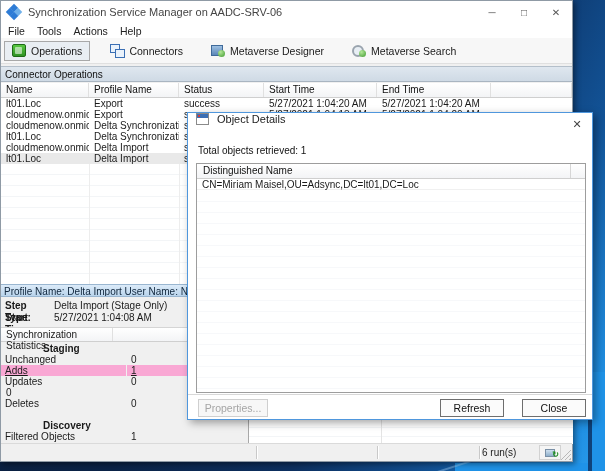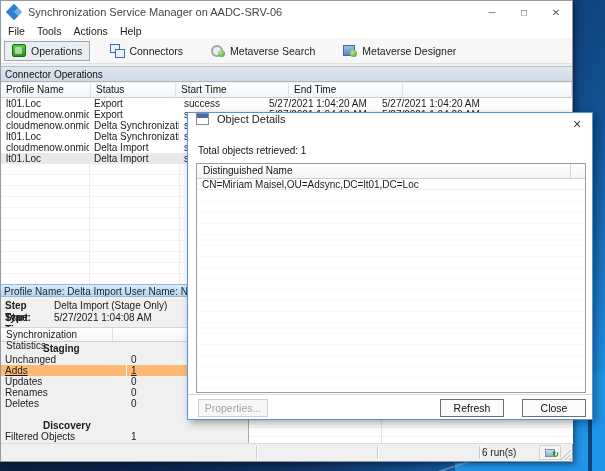--- a/index.html
+++ b/index.html
@@ -63,21 +63,21 @@
       padding-left:3px; white-space:nowrap; overflow:hidden; color:#10263c; }
   .kv { position:absolute; left:0; width:247px; height:12px; line-height:12px; display:flex; }
   .kv .k { font-weight:bold; width:53px; padding-left:4px; }
   .kv .v { flex:1; white-space:nowrap; overflow:hidden; }
   .statshdr { position:absolute; left:0; top:326px; width:247px; height:15px; background:linear-gradient(180deg,#ffffff,#f3f4f6);
       border-top:1px solid #d5d5d5; border-bottom:1px solid #cfcfcf; display:flex; }
   .statshdr .h1 { width:112px; padding:1px 0 0 5px; border-right:1px solid #e0e0e0; }
   .statshdr .h2 { flex:1; border-right:1px solid #e0e0e0; }
   .strows { position:absolute; left:0; top:342px; width:247px; }
   .strow { display:flex; height:11px; line-height:11px; }
-  .strow.sel { background:#fdba74; }
+  .strow.sel { background:#f9a8d4; }
   .strow .sl { width:125px; padding-left:4px; white-space:nowrap; overflow:hidden; }
   .strow .sv { width:99px; padding-left:4px; border-left:1px solid #f0f0f0; }
   .strow.bold .sl { font-weight:bold;margin-left:38px; }
   .strow.link .sl, .strow.link .sv { text-decoration:underline; }
   .vsplit { position:absolute; left:247px; top:283px; width:1px; height:160px; background:#a8a8a8; }
   .rpanel { position:absolute; left:248px; top:283px; width:324px; height:160px;
       background:repeating-linear-gradient(to bottom,#ffffff 0 8px,#f3f5f7 8px 9px); }
   .rpanel .vline { background:#e4e4e4; }
   
   .statusbar { position:absolute; left:0; bottom:0; right:0; height:18px; background:#f0f0f0; border-top:1px solid #dadada; }
@@ -147,32 +147,33 @@
   <div class="toolbar">
     <span class="tb-btn sel">
       <span class="ic ic-book"></span>
       <span>Operations</span>
     </span>
     <span class="tb-btn">
       <span class="ic ic-conn"></span>
       <span>Connectors</span>
     </span>
     <span class="tb-btn">
+      <span class="ic ic-mv"></span>
+      <span>Metaverse Designer</span>
+    </span>
+    <span class="tb-btn">
       <span class="ic ic-ms"></span>
       <span>Metaverse Search</span>
     </span>
-    <span class="tb-btn">
-      <span class="ic ic-mv"></span>
-      <span>Metaverse Designer</span>
-    </span>
   </div>
 
   <div class="secband">Connector Operations</div>
 
   <div class="hdrrow">
+    <span class="hc c0">Name</span>
     <span class="hc c1">Profile Name</span>
     <span class="hc c2">Status</span>
     <span class="hc c3">Start Time</span>
     <span class="hc c4">End Time</span>
     <span class="hc c5"></span>
   </div>
 
   <div class="rows">
     <div class="row">
       <span class="cell c0">lt01.Loc</span>
@@ -251,21 +252,20 @@
     </div>
     <div class="strow sel link">
       <span class="sl">Adds</span>
       <span class="sv">1</span>
     </div>
     <div class="strow">
       <span class="sl">Updates</span>
       <span class="sv">0</span>
     </div>
     <div class="strow">
-      <span class="sl">Renames</span>
       <span class="sv">0</span>
     </div>
     <div class="strow">
       <span class="sl">Deletes</span>
       <span class="sv">0</span>
     </div>
     <div class="strow">
       <span class="sl"></span>
       <span class="sv"></span>
     </div>

